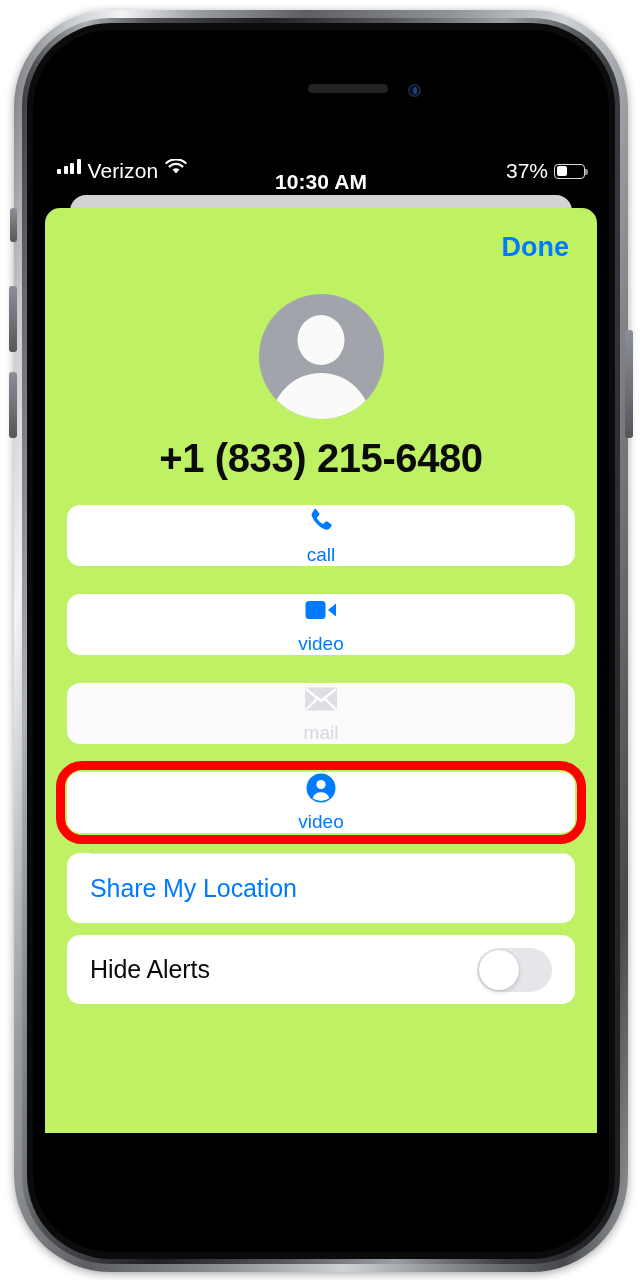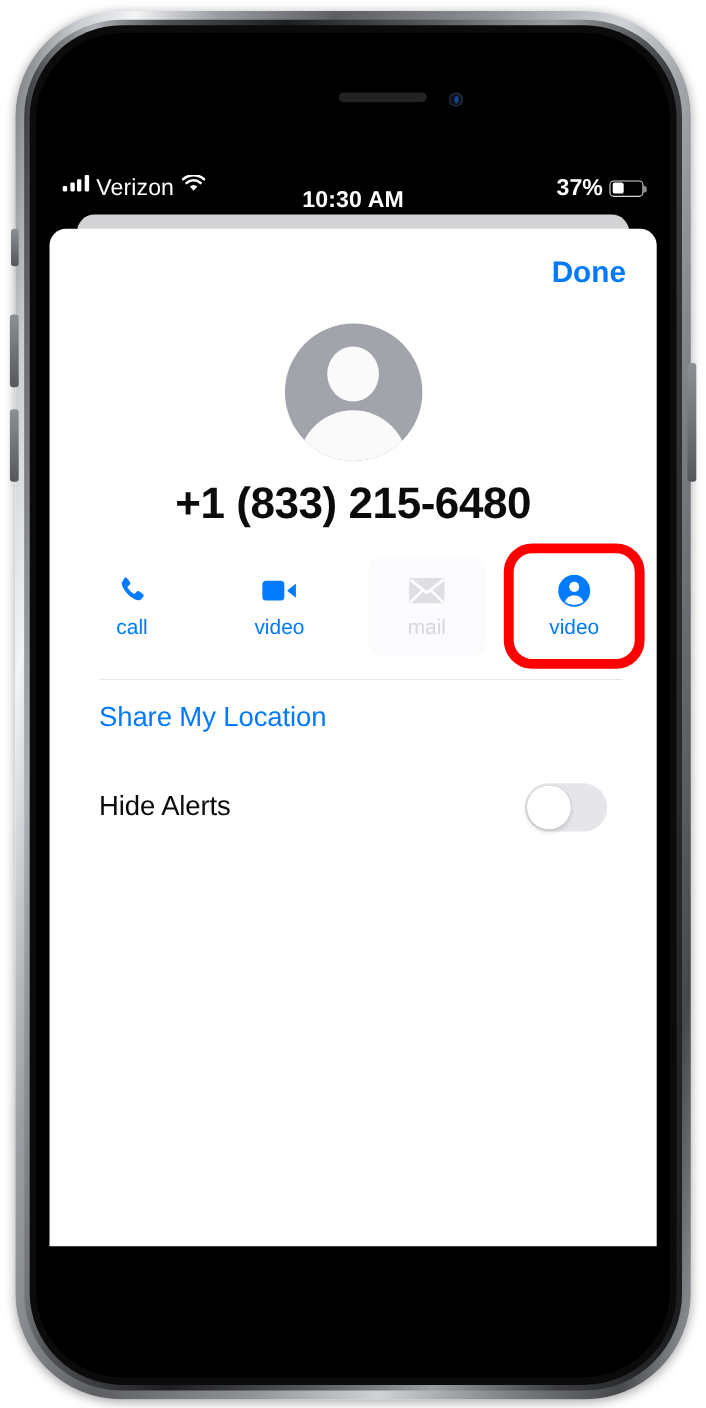--- a/index.html
+++ b/index.html
@@ -69,21 +69,21 @@
   
   .statusbar {
     position:absolute; left:0; top:121px; width:576px; height:40px;
     display:flex; align-items:center; color:#fff;
   }
   .sb-left { position:absolute; left:24px; display:flex; align-items:flex-start; gap:7px; }
   .sb-center { position:absolute; left:0; width:576px; text-align:center;
                font-size:21px; font-weight:600; letter-spacing:.1px;margin-top:21px; }
   .sb-right { position:absolute; right:24px; display:flex; align-items:center; gap:6px; }
   .carrier { font-size:21px; font-weight:400; letter-spacing:.1px; }
-  .batt-pct { font-size:21px; font-weight:700; }
+  .batt-pct { font-size:21px; font-weight:400; }
 
   .bars { display:flex; align-items:flex-end; gap:2.5px; height:15px; }
   .bars i { display:block; width:4px; background:#fff; border-radius:1px; }
   .bars i:nth-child(1){ height:5px; }
   .bars i:nth-child(2){ height:8px; }
   .bars i:nth-child(3){ height:11.5px; }
   .bars i:nth-child(4){ height:15px; }
 
   .batt-shell {
     position:relative; width:31px; height:15px; border-radius:4px;
@@ -94,21 +94,21 @@
   .batt-tip { position:absolute; right:-3.6px; top:4.5px; width:2.2px; height:6px;
               border-radius:0 2px 2px 0; background:rgba(255,255,255,.55); }
 
   
   .card-behind {
     position:absolute; left:37px; top:165px; width:502px; height:60px;
     background:#d3d3d6; border-radius:16px 16px 0 0;
   }
   .sheet {
     position:absolute; left:12px; top:178px; width:552px; height:925px;
-    background:#ffffff; border-radius:15px 15px 0 0;
+    background:#bef264; border-radius:15px 15px 0 0;
   }
 
   
   .sheet-head { height:76px; position:relative; }
   .done-btn {
     position:absolute; right:28px; top:24px;
     font-size:27px; font-weight:600; color:#007aff;
     background:none; border:none; cursor:pointer;
     font-family:"Liberation Sans", sans-serif;
   }
@@ -128,21 +128,21 @@
   }
 
   .contact-name {
     margin-top:17px; text-align:center;
     font-size:40px; font-weight:700; color:#0b0b0c; letter-spacing:-.4px;
   }
 
   
   .actions {
     display:flex; gap:28px; justify-content:center;
-    margin-top:24px; padding:0 22px;
+    margin-top:24px; padding:0 22px;flex-direction:column;
   }
   .action {
     position:relative; flex:1 1 0; height:92px; border-radius:13px;
     background:#ffffff;
     display:flex; flex-direction:column; align-items:center; justify-content:center;
     gap:7px; cursor:pointer;
   }
   .action.disabled { background:#fbfbfd; cursor:default; }
   .action .label { font-size:19px; color:#007aff; font-weight:400; }
   .action.disabled .label { color:#d7d7dc; }

